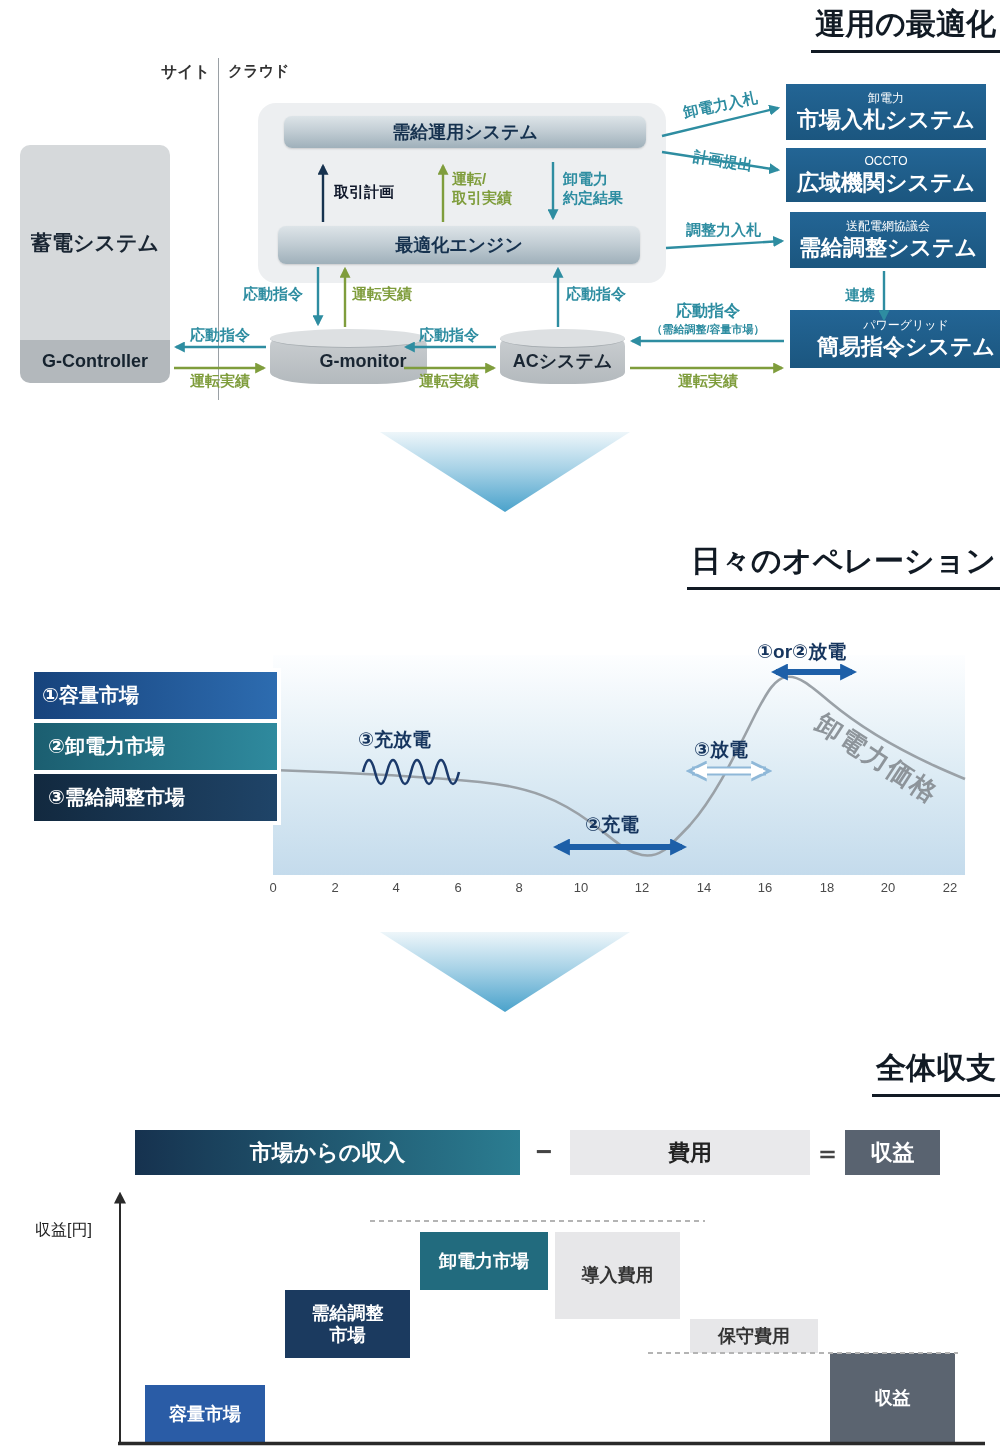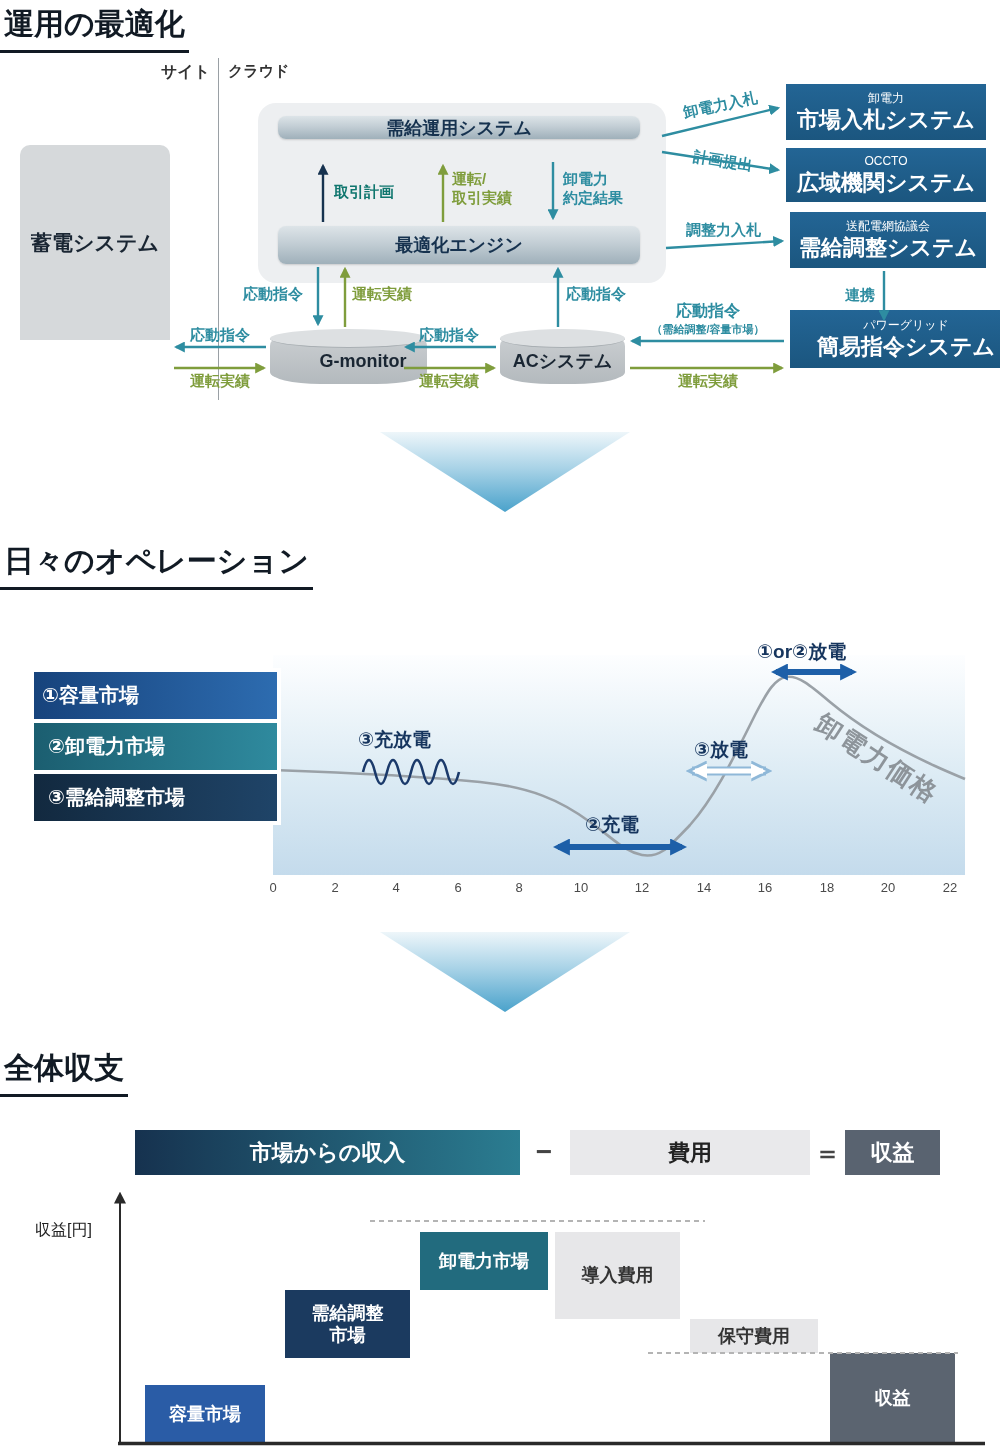--- a/index.html
+++ b/index.html
@@ -1,23 +1,23 @@
 <!DOCTYPE html>
 <html><head>
 <meta charset="utf-8">
 <style>
   html,body{margin:0;padding:0;background:#fff;}
   body{font-family:"Liberation Sans","DejaVu Sans",sans-serif;}
   .canvas{position:relative;width:1000px;height:1449px;background:#fff;margin:0 auto;overflow:hidden;}
   .abs{position:absolute;}
   .z1{z-index:1}.z2{z-index:2}.z3{z-index:3}
-  .sec-title{position:absolute;left:0;width:100%;text-align:left;font-size:30px;font-weight:bold;color:#111a24;z-index:3;text-decoration:underline;}
+  .sec-title{position:absolute;left:0;width:100%;text-align:right;font-size:30px;font-weight:bold;color:#111a24;z-index:3;text-decoration:underline;}
   .sec-title span{display:inline-block;border-bottom:3px solid #111a24;padding:0 4px 5px;}
   .lbl{position:absolute;font-size:15px;font-weight:bold;line-height:1.25;z-index:3;}
-  .t-teal{color:#2e8da1}.t-green{color:#7f9d3c}.t-navy{color:#0f766e}
+  .t-teal{color:#2e8da1}.t-green{color:#7f9d3c}.t-navy{color:#0f172a}
   .preline{white-space:pre-line;}
   .graybar{position:absolute;background:linear-gradient(180deg,#dde4e8 0%,#c3ced5 45%,#9fb0ba 100%);border-radius:8px;display:flex;align-items:center;justify-content:center;font-weight:bold;color:#16324f;font-size:18px;z-index:2;box-shadow:0 1px 2px rgba(0,0,0,.15);}
   .bluebox{position:absolute;background:linear-gradient(180deg,#236595 0%,#1b567f 100%);color:#fff;display:flex;flex-direction:column;align-items:center;justify-content:center;gap:2px;z-index:2;text-align:center;}
   .bluebox .sub{font-size:12px;line-height:1.1;}
   .bluebox .main{font-size:22px;font-weight:bold;line-height:1.15;}
   .cylinder{position:absolute;background:linear-gradient(180deg,#c9cdd0 0%,#b3b9bd 100%);border-radius:8px 8px 50px 50px/8px 8px 12px 12px;z-index:2;}
   .cylinder::before{content:"";position:absolute;left:0;right:0;top:-9px;height:18px;border-radius:50%;background:#dde0e2;border-bottom:1px solid #a9afb3;}
   .cylinder .cyl-label{position:relative;display:flex;align-items:center;justify-content:center;height:100%;font-weight:bold;color:#1a2633;font-size:18px;z-index:1;}
   .down-tri{position:absolute;left:380px;width:250px;height:80px;background:linear-gradient(180deg,#eef6fa 0%,#a9d3e7 45%,#4aa2cb 100%);clip-path:polygon(0 0,100% 0,50% 100%);z-index:1;}
   .legend-row{height:47px;display:flex;align-items:center;padding-left:14px;color:#fff;font-size:20px;font-weight:bold;}
@@ -33,23 +33,26 @@
 
   <div class="sec-title" style="top:4px;"><span>運用の最適化</span></div>
 
   <div class="lbl" style="left:150px;top:62px;width:60px;text-align:right;color:#333;font-size:16px;font-weight:bold;">サイト</div>
   <div class="lbl" style="left:228px;top:62px;color:#333;font-size:15px;font-weight:bold;">クラウド</div>
   <div class="abs z1" style="left:218px;top:58px;width:1px;height:342px;background:#9aa0a5;"></div>
 
   <div class="abs z1" style="left:20px;top:145px;width:150px;height:195px;background:#d6d9db;border-radius:10px 10px 0 0;">
     <div style="display:flex;align-items:center;justify-content:center;height:100%;font-size:21px;font-weight:bold;color:#1a2633;">蓄電システム</div>
   </div>
+  <div class="abs z1" style="left:20px;top:340px;width:150px;height:43px;background:#b3b8bc;border-radius:0 0 10px 10px;">
+    <div style="display:flex;align-items:center;justify-content:center;height:100%;font-size:18px;font-weight:bold;color:#16232f;">G-Controller</div>
+  </div>
 
   <div class="abs z1" style="left:258px;top:103px;width:408px;height:180px;background:#edeff1;border-radius:18px;"></div>
-  <div class="graybar" style="left:278px;top:116px;width:362px;height:23px;text-align:center;">需給運用システム</div>
+  <div class="graybar" style="left:284px;top:116px;width:362px;height:32px;text-align:center;">需給運用システム</div>
   <div class="graybar" style="left:278px;top:226px;width:362px;height:38px;">最適化エンジン</div>
 
   <div class="lbl t-navy" style="left:334px;top:183px;">取引計画</div>
   <div class="lbl t-green preline" style="left:452px;top:170px;">運転/
 取引実績</div>
   <div class="lbl t-teal preline" style="left:563px;top:170px;">卸電力
 約定結果</div>
 
   <div class="cylinder" style="left:270px;top:338px;width:128px;height:46px;padding-left:29px;">
     <div class="cyl-label">G-monitor</div>

